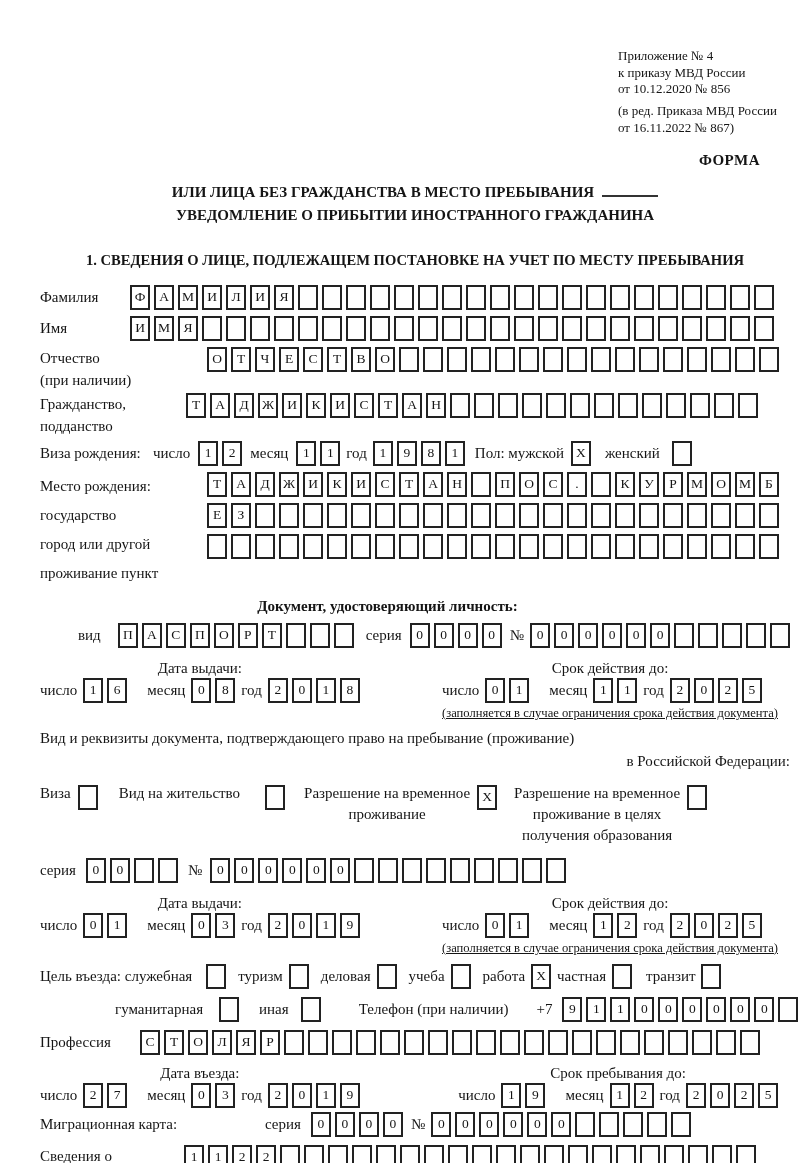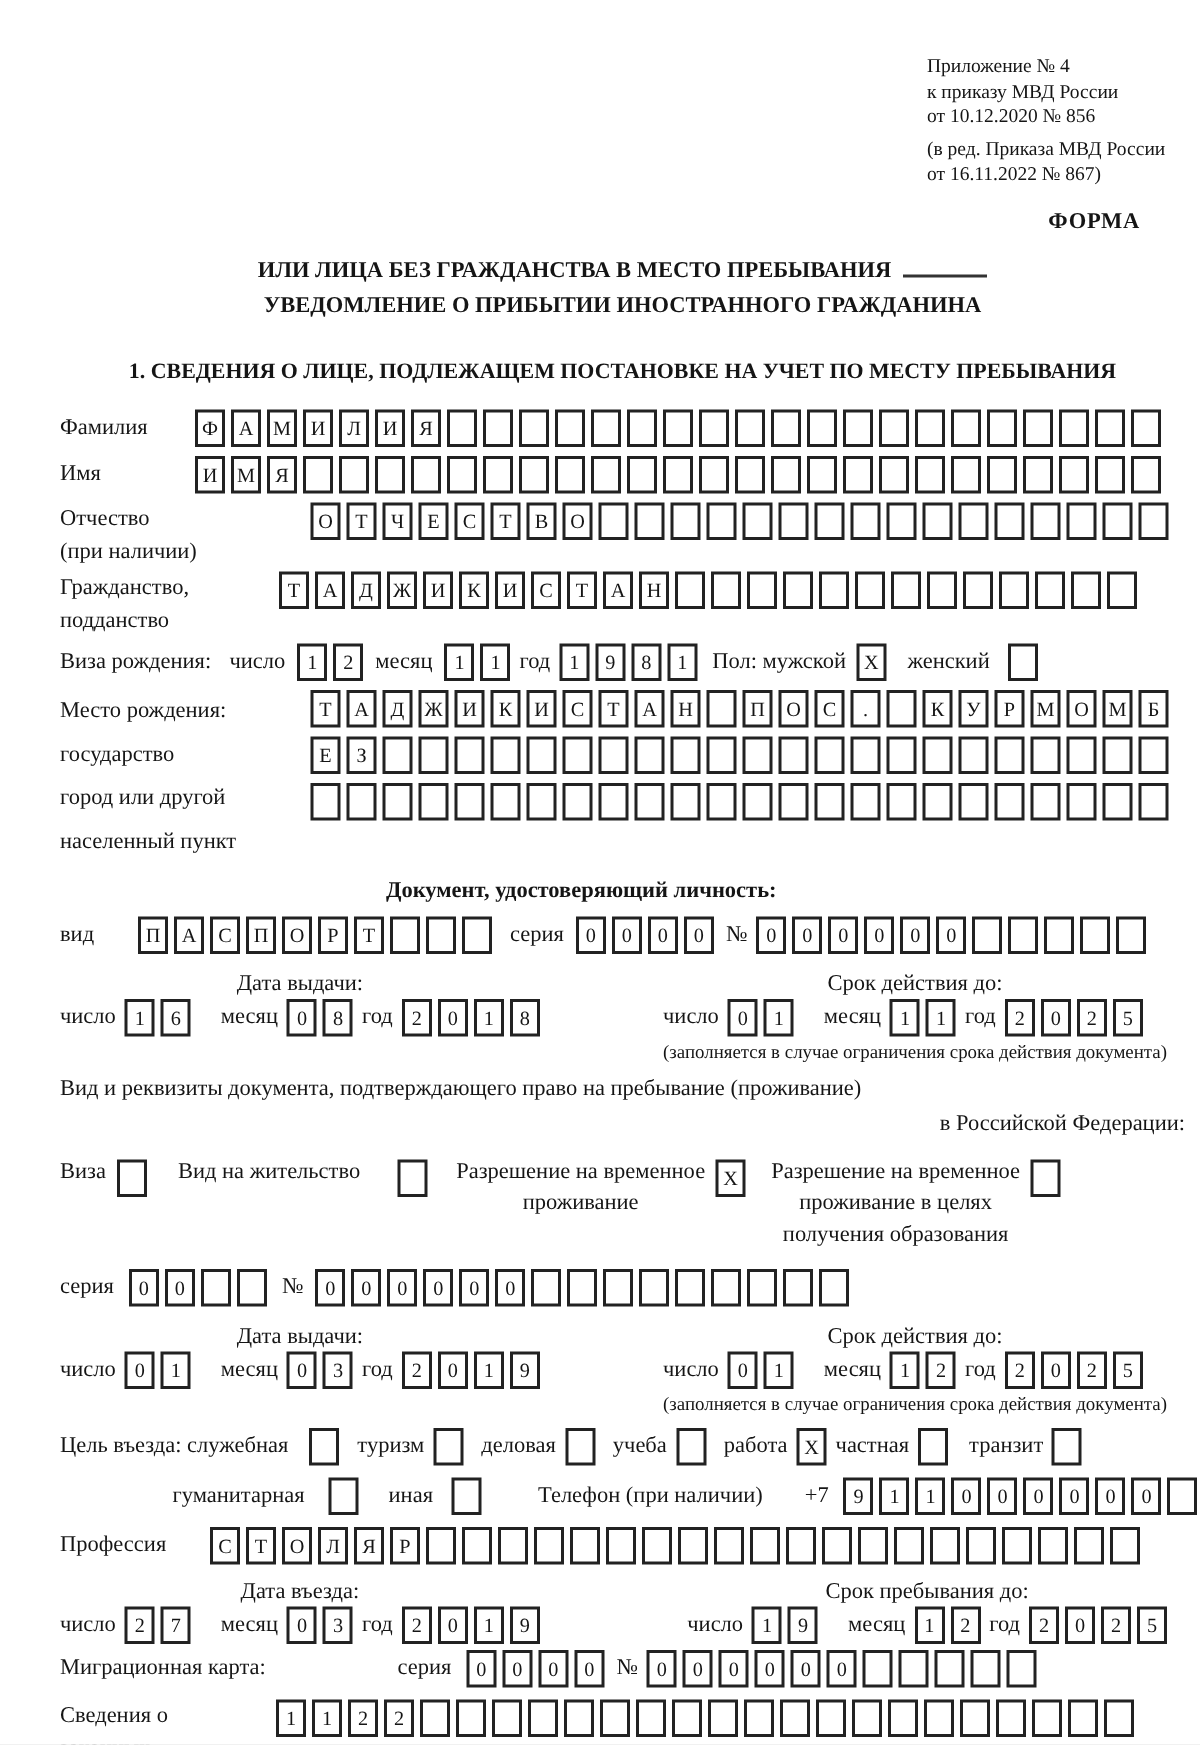--- a/index.html
+++ b/index.html
@@ -1,18 +1,18 @@
 <!DOCTYPE html>
 <html lang="ru"><head>
 <meta charset="utf-8">
 <style>
   html,body{margin:0;padding:0;background:#e8e8e8;}
   .page{
     width:800px;height:1163px;margin:0 auto;background:#fff;color:#151515;
-    box-sizing:border-box;padding:36px 10px 10px 40px;overflow:hidden;
+    box-sizing:border-box;padding:48px 10px 10px 40px;overflow:hidden;
     font-family:"Liberation Serif","DejaVu Serif",serif;font-size:15px;
   }
   
   .annex{margin-left:578px;font-size:13px;line-height:1.28;}
   .annex-note{margin-top:5px;}
   .forma{margin-top:16px;padding-right:30px;text-align:right;font-weight:bold;font-size:15px;letter-spacing:.5px;}
   .title{margin-top:12px;text-align:center;font-weight:bold;font-size:15px;line-height:1.55;}
   .blank-line{display:inline-block;width:56px;border-bottom:2px solid #333;height:.9em;margin-left:8px;}
   .section-title{margin-top:24px;margin-bottom:16px;text-align:center;font-weight:bold;font-size:14.6px;}
   
@@ -29,21 +29,21 @@
   .w146{width:146px;flex:0 0 146px;}
   .w167{width:167px;flex:0 0 167px;}
   .lblcol{line-height:22px;}
   .stack{display:flex;flex-direction:column;gap:6px;}
   
   .date-pair{display:flex;justify-content:space-between;padding-right:12px;margin-top:10px;margin-bottom:4px;}
   .dgroup{display:flex;flex-direction:column;}
   .dg-title{text-align:center;line-height:20px;}
   .dg-row{display:flex;align-items:center;gap:6px;}
   .dg-row .lbl{line-height:25px;}
-  .dg-note{font-size:12.6px;text-align:right;margin-top:3px;}
+  .dg-note{font-size:12.6px;text-align:right;margin-top:3px;text-decoration:underline;}
   .gap-l{margin-left:14px;}
   .doc-title{text-align:center;font-weight:bold;margin:10px 55px 8px 0;}
   
   .permit-row{display:flex;align-items:flex-start;margin-top:10px;margin-bottom:12px;gap:7px;}
   .permit-opt{display:flex;align-items:flex-start;gap:7px;}
   .permit-lbl{text-align:center;line-height:21px;}
   .mt2{margin-top:2px;}
   
   .purpose-row{display:flex;align-items:center;gap:6px;margin-bottom:8px;flex-wrap:nowrap;}
   .indent115{margin-left:75px;}
@@ -229,21 +229,21 @@
     <span class="cells">
         <span class="cell"></span>
       </span>
   </div>
 
   <div class="row" style="margin-top:6px;margin-bottom:2px;">
     <span class="lbl w167 lblcol" style="line-height:29px;">
       <span>Место рождения:</span><br>
       <span>государство</span><br>
       <span>город или другой</span><br>
-      <span>населенный пункт</span>
+      <span>проживание пункт</span>
     </span>
     <span class="stack">
       <span class="cells">
           <span class="cell">Т</span>
           <span class="cell">А</span>
           <span class="cell">Д</span>
           <span class="cell">Ж</span>
           <span class="cell">И</span>
           <span class="cell">К</span>
           <span class="cell">И</span>
@@ -316,21 +316,21 @@
           <span class="cell"></span>
           <span class="cell"></span>
           <span class="cell"></span>
         </span>
     </span>
   </div>
 
   <div class="doc-title">Документ, удостоверяющий личность:</div>
 
   <div class="row" style="align-items:center;">
-    <span class="lbl" style="width:52px;">вид</span>
+    <span class="lbl" style="width:52px;margin-left:38px;">вид</span>
     <span class="cells">
         <span class="cell">П</span>
         <span class="cell">А</span>
         <span class="cell">С</span>
         <span class="cell">П</span>
         <span class="cell">О</span>
         <span class="cell">Р</span>
         <span class="cell">Т</span>
         <span class="cell"></span>
         <span class="cell"></span>

